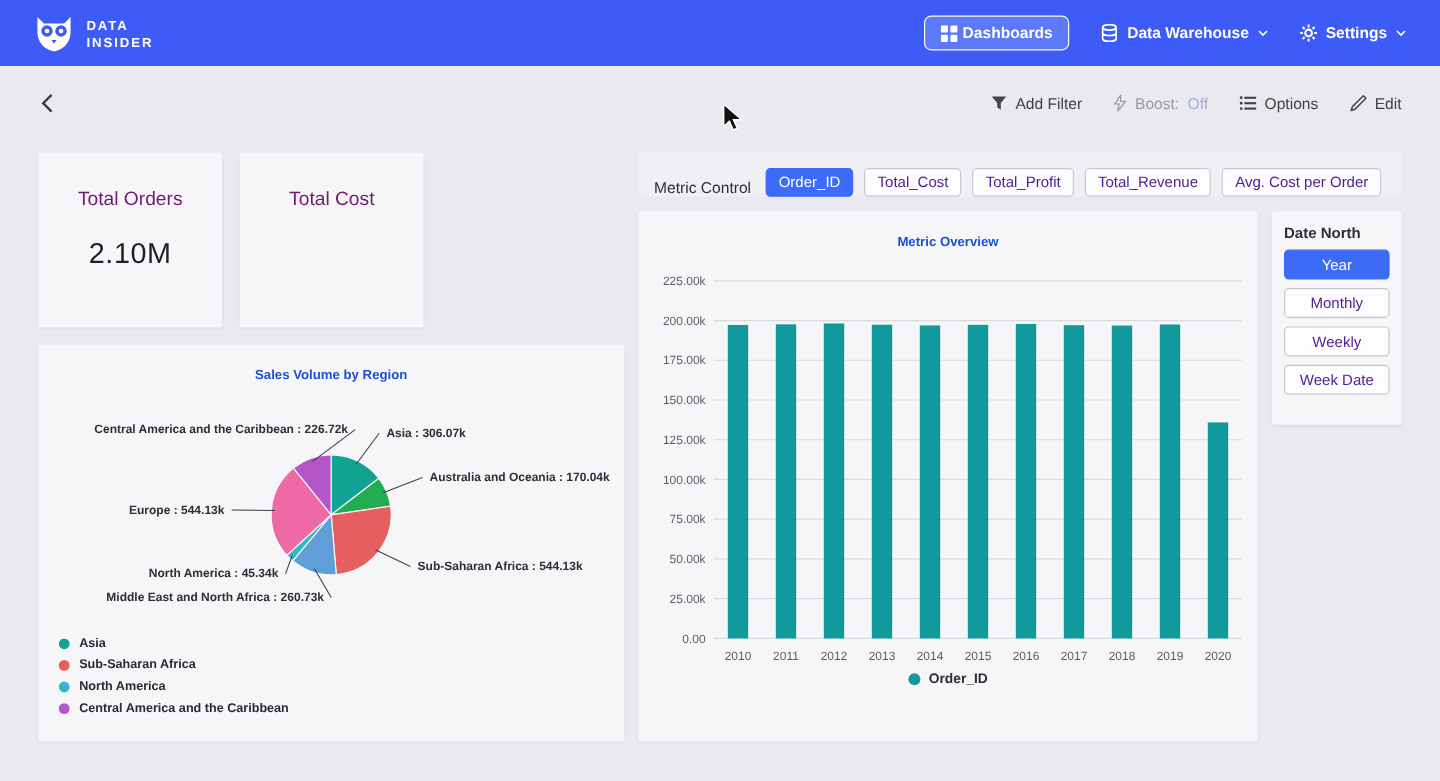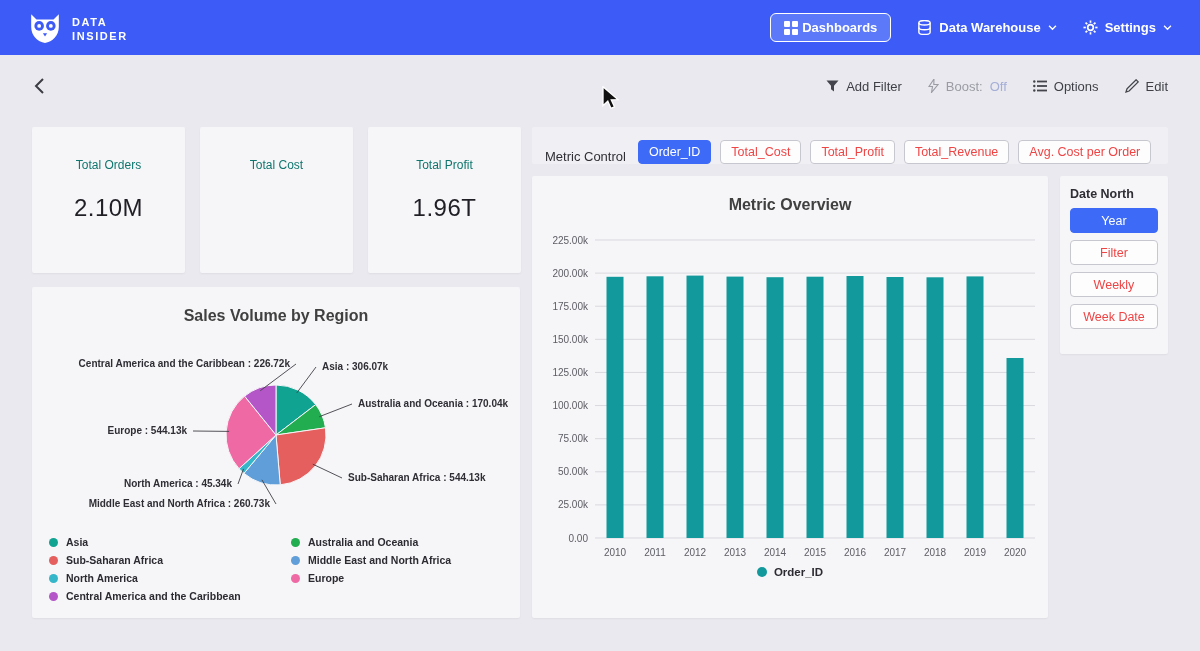--- a/index.html
+++ b/index.html
@@ -18,30 +18,30 @@
   .back-btn{background:none;border:none;cursor:pointer;display:flex;align-items:center;padding:2px}
   .page-title{font-size:20px;font-weight:bold;color:#33333b;margin-left:14px}
   .header-actions{margin-left:auto;display:flex;align-items:center;gap:26px}
   .action{display:flex;align-items:center;gap:7px;font-size:13px;color:#3f3f47;cursor:pointer}
   .action .muted{color:#9b9ba4}
   .action .off{color:#a5aed6}
 
   .card{position:absolute;background:#f6f6f8;border-radius:2px;box-shadow:0 1px 2px rgba(0,0,0,.05)}
   .kpi-row{position:absolute;left:32px;top:127px;display:flex;gap:15px}
   .kpi-card{width:153px;height:146px;background:#f6f6f8;border-radius:2px;box-shadow:0 1px 2px rgba(0,0,0,.05);text-align:center;padding-top:31px}
-  .kpi-label{font-size:12px;color:#0f766e}
+  .kpi-label{font-size:16px;color:#701a75}
   .kpi-value{font-size:24px;font-weight:normal;color:#1f1f25;margin-top:22px;letter-spacing:.5px}
 
   .metric-bar{position:absolute;left:532px;top:127px;width:636px;height:37px;background:#f0f0f4;border-radius:2px;display:flex;align-items:flex-end;gap:9px;padding:0 13px}
   .metric-label{font-size:13px;color:#2e2e34;margin-right:3px;white-space:nowrap}
-  .pill{background:#fdfdfe;border:1px solid #c7c7d0;border-radius:4px;color:#ef4444;font-size:12.5px;font-family:inherit;padding:4px 10px;cursor:pointer;white-space:nowrap}
+  .pill{background:#fdfdfe;border:1px solid #c7c7d0;border-radius:4px;color:#4c1d95;font-size:12.5px;font-family:inherit;padding:4px 10px;cursor:pointer;white-space:nowrap}
   .pill.active{background:#3d6af7;border-color:#3d6af7;color:#fff}
 
   .chart-card{left:532px;top:176px;width:516px;height:442px}
-  .card-title{font-size:16px;color:#404040;text-align:center;padding-top:20px}
+  .card-title{font-size:11px;color:#1d4ed8;text-align:center;padding-top:20px}
   #bar-svg{display:block;margin:12px auto 0}
   .bar-legend{display:flex;align-items:center;justify-content:center;gap:7px;margin-top:2px;font-size:11.5px;font-weight:bold;color:#2b2b31}
   .dot{width:10px;height:10px;border-radius:50%;display:inline-block;flex:0 0 auto}
 
   .date-card{left:1060px;top:176px;width:108px;height:178px;padding:11px 10px}
   .date-label{font-size:12.5px;font-weight:bold;color:#2e2e34}
   .date-pill{display:block;width:100%;margin-top:7px;text-align:center;padding:4.5px 0}
 
   .pie-card{left:32px;top:287px;width:488px;height:331px}
   #pie-svg{display:block;margin-top:2px;overflow:visible}
@@ -158,24 +158,20 @@
     </div>
   </div>
 
   <div class="kpi-row" id="kpi-row">
       <div class="kpi-card">
         <div class="kpi-label">Total Orders</div>
         <div class="kpi-value">2.10M</div>
       </div>
       <div class="kpi-card">
         <div class="kpi-label">Total Cost</div>
-      </div>
-      <div class="kpi-card">
-        <div class="kpi-label">Total Profit</div>
-        <div class="kpi-value">1.96T</div>
       </div>
     </div>
 
   <div class="metric-bar">
     <span class="metric-label">Metric Control</span>
     <div id="metric-buttons" style="display:flex;gap:9px">
         <button class="pill active">Order_ID</button>
         <button class="pill">Total_Cost</button>
         <button class="pill">Total_Profit</button>
         <button class="pill">Total_Revenue</button>
@@ -232,21 +228,21 @@
     <div class="bar-legend">
       <span class="dot" id="bar-legend-dot" style="background: rgb(18, 153, 155);"></span>
       <span>Order_ID</span>
     </div>
   </div>
 
   <div class="card date-card">
     <div class="date-label">Date North</div>
     <div id="date-buttons">
         <button class="pill date-pill active">Year</button>
-        <button class="pill date-pill">Filter</button>
+        <button class="pill date-pill">Monthly</button>
         <button class="pill date-pill">Weekly</button>
         <button class="pill date-pill">Week Date</button>
       </div>
   </div>
 
   <div class="card pie-card">
     <h2 class="card-title">Sales Volume by Region</h2>
     <svg id="pie-svg" width="488" height="205">
         <path d="M 244 108 L 244.00 58.00 A 50 50 0 0 1 283.69 77.59 Z" fill="#10a392" stroke="#f6f6f8" stroke-width="1"></path>
         <path d="M 244 108 L 283.69 77.59 A 50 50 0 0 1 293.48 100.81 Z" fill="#21ad50" stroke="#f6f6f8" stroke-width="1"></path>
@@ -282,34 +278,20 @@
           </div>
           <div class="pie-legend-item">
             <span class="dot" style="background: rgb(53, 182, 201);"></span>
             <span>North America</span>
           </div>
           <div class="pie-legend-item">
             <span class="dot" style="background: rgb(180, 85, 200);"></span>
             <span>Central America and the Caribbean</span>
           </div>
         </div>
-        <div class="pie-legend-col">
-          <div class="pie-legend-item">
-            <span class="dot" style="background: rgb(33, 173, 80);"></span>
-            <span>Australia and Oceania</span>
-          </div>
-          <div class="pie-legend-item">
-            <span class="dot" style="background: rgb(95, 158, 216);"></span>
-            <span>Middle East and North Africa</span>
-          </div>
-          <div class="pie-legend-item">
-            <span class="dot" style="background: rgb(239, 106, 165);"></span>
-            <span>Europe</span>
-          </div>
-        </div>
       </div>
   </div>
 
   <svg class="cursor" width="20" height="24" viewBox="0 0 14 18">
     <path d="M1 0.5 L1 14.8 L4.6 11.4 L7 16.8 L9.6 15.6 L7.2 10.4 L12.2 10.2 Z" fill="#111" stroke="#fff" stroke-width="1"></path>
   </svg>
 
 </div>
 
 </body></html>

